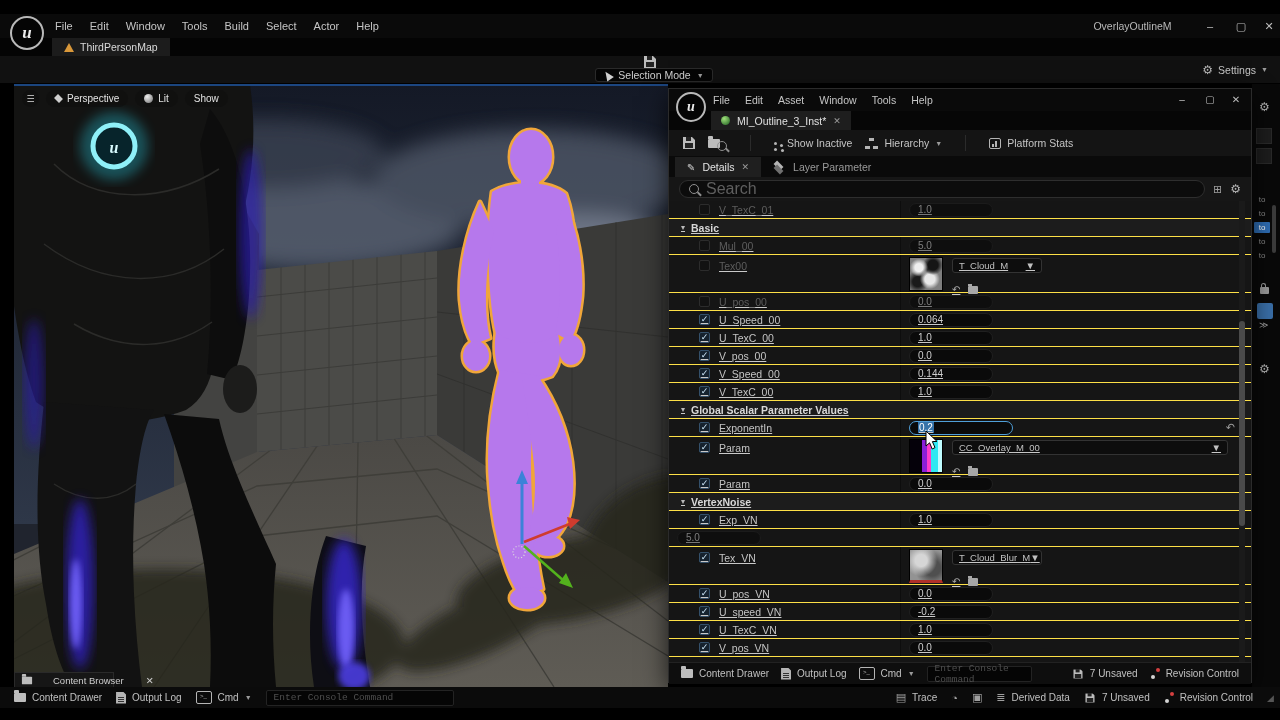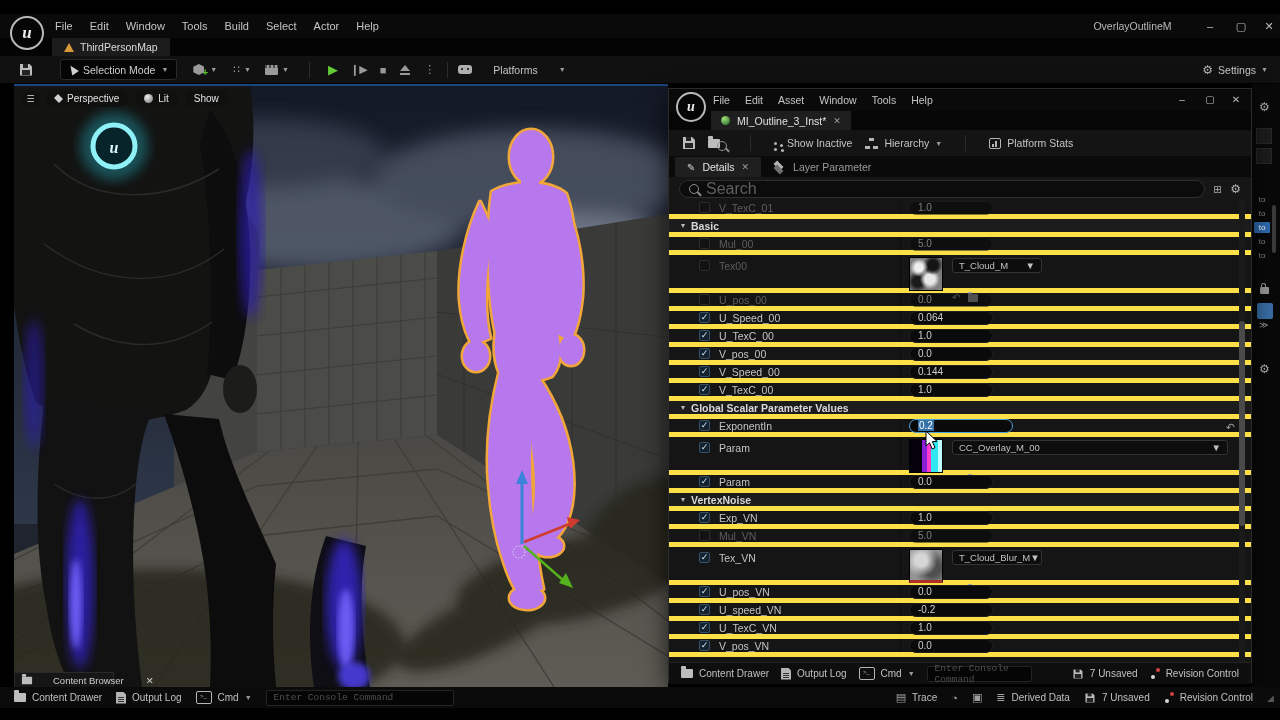--- a/index.html
+++ b/index.html
@@ -9,21 +9,21 @@
   .abs{position:absolute;}
   .flex{display:flex;align-items:center;}
   .mi{font-size:11px;color:#c5c5c5;margin-right:17px;cursor:default;}
   
   #menu-bar{left:0;top:14px;width:1280px;height:24px;background:#0a0a0a;}
   #menu-items{position:absolute;left:55px;top:0;height:24px;display:flex;align-items:center;}
   #win-title{position:absolute;left:1060px;top:0;height:24px;line-height:24px;font-size:10.5px;color:#b9b9b9;width:145px;text-align:center;}
   .winctl{position:absolute;top:0;height:24px;width:28px;text-align:center;line-height:24px;font-size:11px;color:#bdbdbd;}
   #map-tab-row{left:0;top:38px;width:1280px;height:18px;background:#040404;}
   #map-tab{position:absolute;left:52px;top:0;height:18px;background:#1c1c1c;display:flex;align-items:center;padding:0 12px;gap:6px;font-size:10.5px;color:#dadada;}
-  #main-toolbar{left:0;top:56px;width:1280px;height:27px;background:#111;display:flex;align-items:center;}
+  #main-toolbar{left:0;top:56px;width:1280px;height:27px;background:#111;display:flex;align-items:center;flex-direction:column;}
   .uelogo{border-radius:50%;border:2px solid #b9b9b9;background:#050505;color:#ececec;display:flex;align-items:center;justify-content:center;font-family:"Liberation Serif","DejaVu Serif",serif;font-style:italic;font-weight:bold;}
   #ue-main{left:10px;top:16px;width:30px;height:30px;font-size:17px;z-index:6;}
   .pill-btn{background:#050505;border:1px solid #2a2a2a;border-radius:3px;height:19px;display:flex;align-items:center;padding:0 8px;gap:6px;font-size:10.5px;color:#cfcfcf;}
   .tbtxt{font-size:10.5px;color:#c5c5c5;}
   .dd{font-size:7px;color:#9a9a9a;}
   .tbsep{width:1px;height:16px;background:#2b2b2b;margin:0 10px;}
   #settings-grp{position:absolute;right:12px;top:0;height:27px;display:flex;align-items:center;gap:5px;}
   .gear{color:#b5b5b5;font-size:12px;}
   
   .floppy{width:12px;height:12px;background:#bcbcbc;clip-path:polygon(0 0,9px 0,12px 3px,12px 12px,0 12px);position:relative;flex:0 0 auto;}
@@ -80,21 +80,21 @@
   .doctab.inactive{color:#9a9a9a;}
   .lay{position:relative;width:13px;height:11px;}
   .lay::before,.lay::after{content:"";position:absolute;left:1px;width:9px;height:9px;transform:rotate(45deg) scaleY(.55);background:#b5b5b5;}
   .lay::before{top:-1px;}
   .lay::after{top:3px;background:#707070;}
   #mat-search-row{position:absolute;left:0;top:88px;width:100%;height:24px;background:#161616;display:flex;align-items:center;padding:0 10px;box-sizing:border-box;gap:8px;}
   #search-box{flex:1;height:16px;background:#0c0c0c;border:1px solid #2e2e2e;border-radius:9px;display:flex;align-items:center;padding:0 9px;gap:7px;}
   #search-box span{font-size:16px;color:#5f5f5f;}
   
   #param-list{position:absolute;left:0;top:112px;width:100%;height:461px;background:#151515;overflow:hidden;}
-  .row{box-sizing:border-box;border-bottom:5px solid #fde047;display:flex;align-items:stretch;}
+  .row{box-sizing:border-box;border-bottom:1px solid #fde047;display:flex;align-items:stretch;text-decoration:underline;}
   .row.p{height:18px;}
   .row.tall{height:38px;}
   .row.cat{height:18px;background:#1c1c1c;align-items:center;padding-left:12px;gap:6px;}
   .tri{color:#b9b9b9;font-size:8px;}
   .cat-t{font-size:10.5px;font-weight:bold;color:#d8d8d8;}
   .lc{flex:0 0 232px;display:flex;align-items:center;gap:9px;padding-left:30px;border-right:1px solid #0d0d0d;box-sizing:border-box;}
   .row.tall .lc{align-items:flex-start;padding-top:5px;}
   .vc{flex:1;display:flex;align-items:center;padding-left:8px;position:relative;}
   .row.tall .vc{align-items:flex-start;padding-top:2px;}
   .chk{width:11px;height:11px;border-radius:2px;background:#121212;border:1px solid #2c2c2c;box-sizing:border-box;font-size:9px;line-height:9px;color:#cfe8fa;text-align:center;flex:0 0 auto;}
@@ -105,21 +105,21 @@
   .vbox .vt{font-size:10px;color:#cfcfcf;}
   .row.dim .vbox{opacity:.55;}
   .vbox.sel{border-color:#4f9fd8;width:104px;}
   .vhl{background:#3572a8;color:#fff;font-size:10px;padding:0 1px;}
   .reset{position:absolute;right:16px;top:2px;color:#9a9a9a;font-size:11px;}
   .tex{display:flex;gap:9px;}
   .thumb{width:34px;height:34px;border:1px solid #000;box-sizing:border-box;flex:0 0 auto;}
   .thumb-cloud{background-color:#7e7e7e;background-image:radial-gradient(circle at 28% 30%,#efefef 0 4px,rgba(0,0,0,0) 9px),radial-gradient(circle at 72% 22%,#151515 0 5px,rgba(0,0,0,0) 10px),radial-gradient(circle at 62% 66%,#e8e8e8 0 5px,rgba(0,0,0,0) 10px),radial-gradient(circle at 24% 74%,#1a1a1a 0 5px,rgba(0,0,0,0) 11px),radial-gradient(circle at 50% 46%,#3a3a3a 0 4px,rgba(0,0,0,0) 9px);}
   .thumb-blur{background:radial-gradient(circle at 35% 35%,#d6d6d6 0 6px,rgba(0,0,0,0) 16px),radial-gradient(circle at 70% 60%,#4f4f4f 0 8px,rgba(0,0,0,0) 18px),#939393;border-bottom:3px solid #b03028;}
   .thumb-curve{background:linear-gradient(to right,#05010a 0 36%,#8a1fd8 36% 52%,#ff3bc8 52% 66%,#2fe8f2 66% 86%,#bffcff 86% 100%);}
-  .tcol{display:flex;flex-direction:column;gap:19px;padding-top:1px;}
+  .tcol{display:flex;flex-direction:column;gap:11px;padding-top:1px;}
   .drop{width:90px;height:15px;background:#0d0d0d;border:1px solid #333;border-radius:3px;display:flex;align-items:center;justify-content:space-between;padding:0 6px;box-sizing:border-box;}
   .drop.wide{width:276px;}
   .drop span{font-size:9.5px;color:#c0c0c0;white-space:nowrap;}
   .ticons{display:flex;align-items:center;gap:8px;}
   .ic{color:#a8a8a8;font-size:10px;}
   .folder-s{width:10px;height:8px;background:#a8a8a8;border-radius:1px;position:relative;}
   .folder-s::before{content:"";position:absolute;top:-2px;left:0;width:4px;height:2px;background:#a8a8a8;}
   #list-scroll{position:absolute;right:6px;top:112px;width:6px;height:461px;background:#1a1a1a;}
   #list-thumb{position:absolute;left:0;top:120px;width:6px;height:205px;background:#4a4a4a;border-radius:3px;}
   
@@ -672,24 +672,20 @@
             <span class="chk on">✓</span>
             <span class="lbl">Exp_VN</span>
           </div>
           <div class="vc">
             <div class="vbox">
               <span class="vt">1.0</span>
             </div>
           </div>
         </div>
         <div class="row p dim">
-          <div class="lc">
-            <span class="chk"></span>
-            <span class="lbl">Mul_VN</span>
-          </div>
           <div class="vc">
             <div class="vbox">
               <span class="vt">5.0</span>
             </div>
           </div>
         </div>
         <div class="row p tall">
           <div class="lc">
             <span class="chk on">✓</span>
             <span class="lbl">Tex_VN</span>

